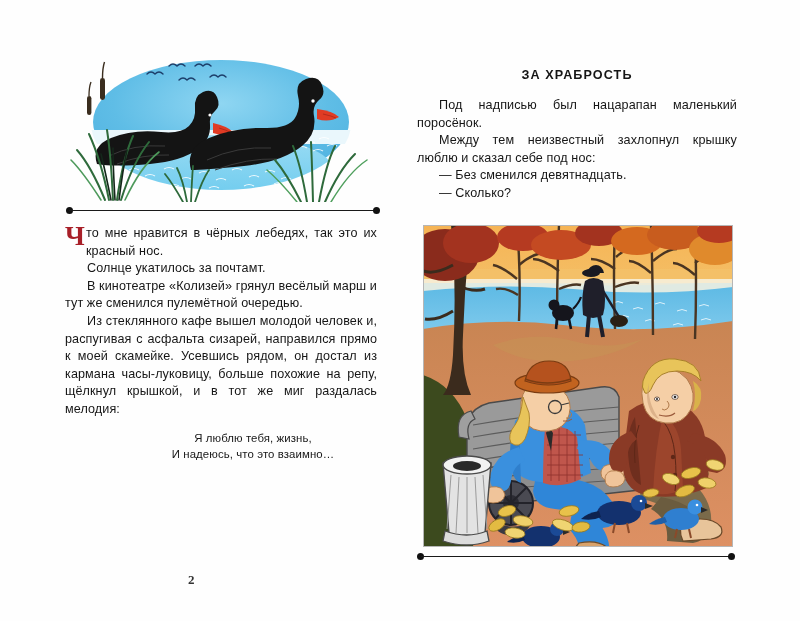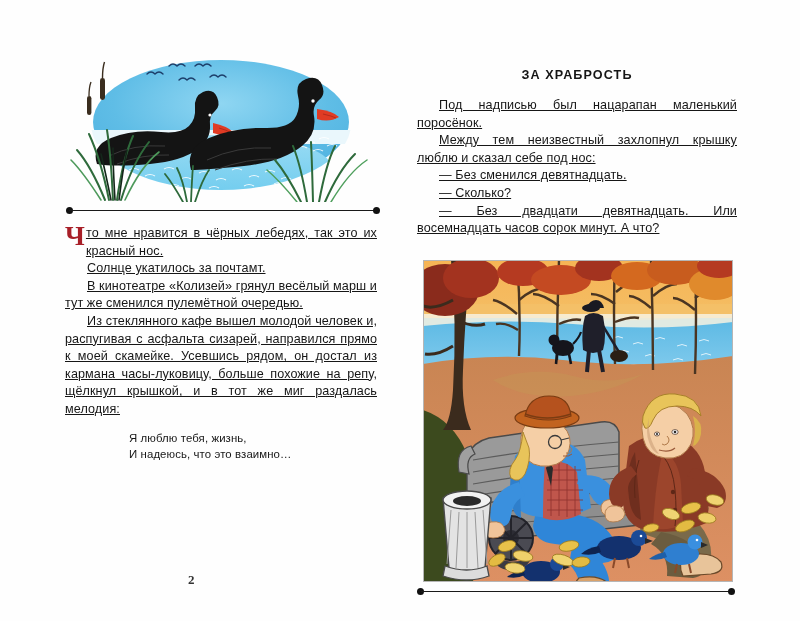--- a/index.html
+++ b/index.html
@@ -71,41 +71,40 @@
   .body-text {
     font-size: 12.6px;
     line-height: 17.6px;
     text-align: justify;
     color: #161616;
     letter-spacing: 0.1px;
   }
   .body-text p {
     margin: 0;
     text-indent: 22px;
-    text-decoration: underline;
   }
 
   .dropcap-para { text-indent: 0 !important; }
   .dropcap {
     float: left;
     font-family: "Liberation Serif", serif;
     font-weight: bold;
     color: #a81f28;
     font-size: 27px;
     line-height: 21px;
     padding-right: 1px;
     margin-top: 1px;
   }
 
   .verse {
     margin: 11px 0 0 0;
     padding-left: 64px;
     font-size: 11.4px;
     line-height: 16px;
-    text-align: left;
+    text-align: center;
   }
   .verse div { white-space: nowrap; }
 
   .spacer-sm { height: 9px; }
 
   
   .story-title {
     text-align: center;
     font-size: 12.6px;
     letter-spacing: 1.1px;
@@ -314,21 +313,20 @@
 
   <div class="col-right">
 
     <h1 class="story-title">ЗА ХРАБРОСТЬ</h1>
 
     <div class="body-text">
       <p>Под надписью был нацарапан маленький поросёнок.</p>
       <p>Между тем неизвестный захлопнул крышку люблю и сказал себе под нос:</p>
       <p>— Без сменился девятнадцать.</p>
       <p>— Сколько?</p>
-      <p>— Без двадцати девятнадцать. Или восемнадцать часов сорок минут. А что?</p>
     </div>
 
     <div class="autumn-fig">
       <svg class="autumn-canvas" viewBox="0 0 310 322" xmlns="http://www.w3.org/2000/svg">
         <defs>
           <linearGradient id="skyo" x1="0" y1="0" x2="0" y2="1">
             <stop offset="0%" stop-color="#f6b455"></stop>
             <stop offset="100%" stop-color="#f3c46e"></stop>
           </linearGradient>
           <linearGradient id="waterb" x1="0" y1="0" x2="0" y2="1">

